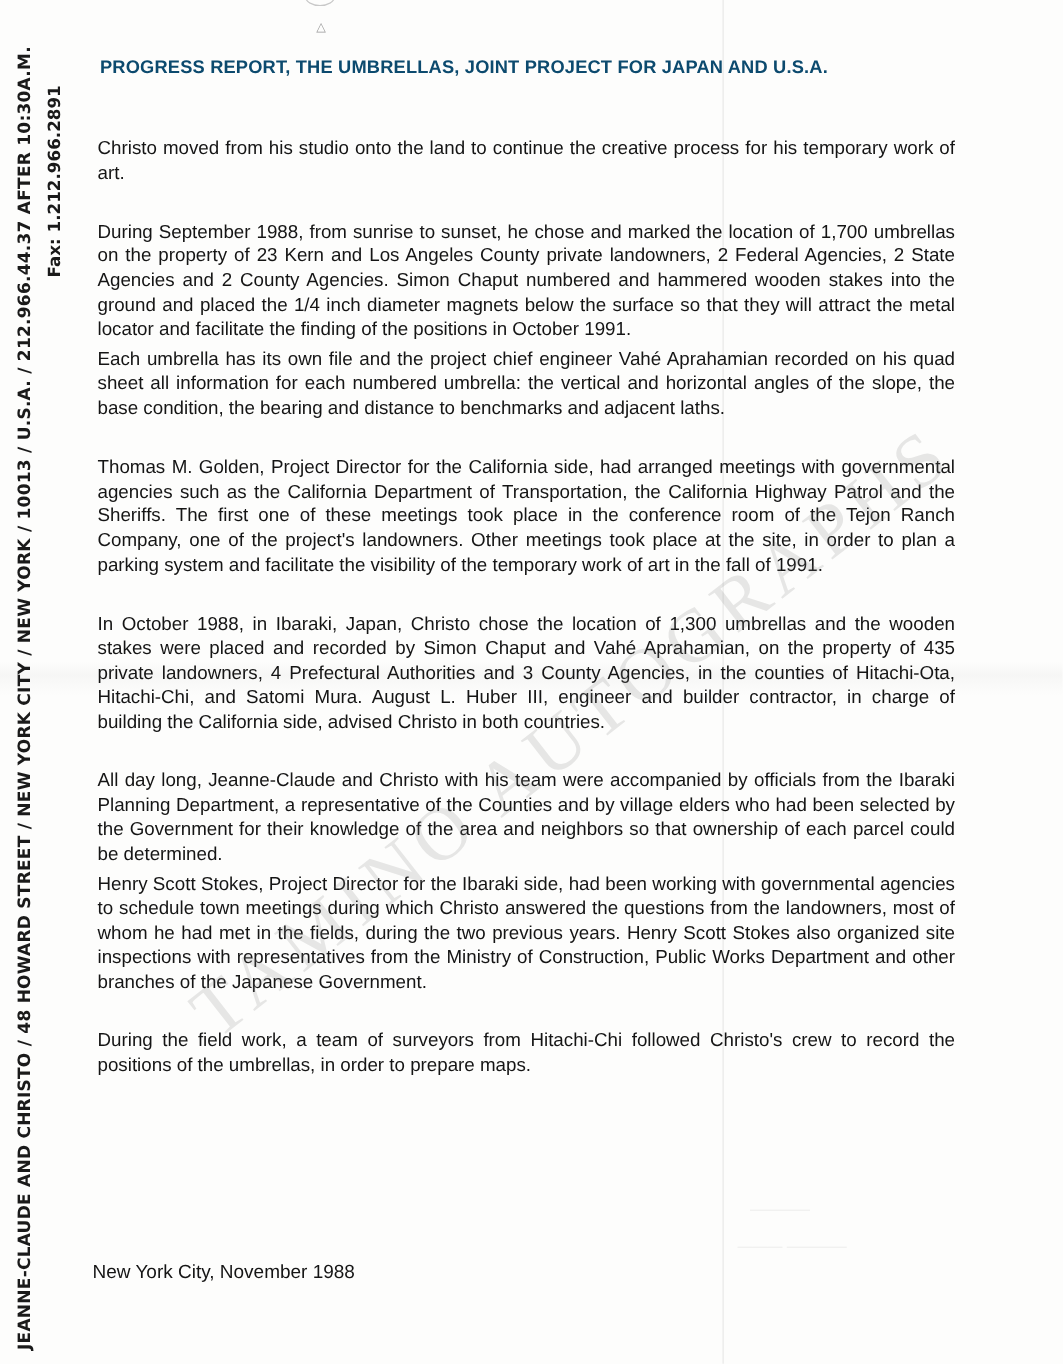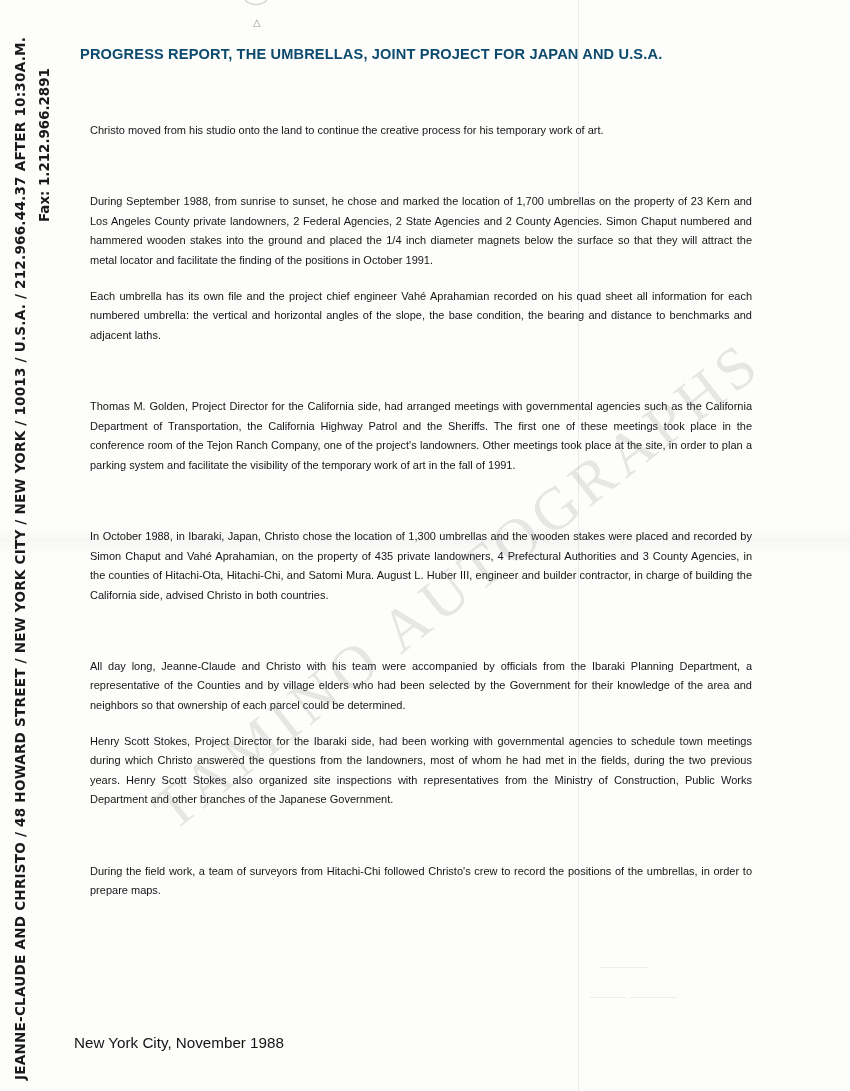--- a/index.html
+++ b/index.html
@@ -83,32 +83,32 @@
       white-space: nowrap;
       color: #0c4a6e;
     }
     .body-text {
       position: absolute;
       left: 74px;
       top: 105px;
       width: 694px;
     }
     .para {
-      font-size: 11px;
+      font-size: 15px;
       line-height: 19.6px;
       text-align: justify;
-      margin: 16px;
+      margin: 4px;
     }
     .gap {
       height: 19.6px;
     }
     .signoff {
       position: absolute;
       left: 74px;
-      top: 1033px;
+      top: 1008px;
       font-size: 15.2px;
       line-height: 19.6px;
       white-space: nowrap;
     }
     .watermark {
       position: absolute;
       left: 140px;
       top: 790px;
       transform-origin: 0 0;
       transform: rotate(-38deg);

